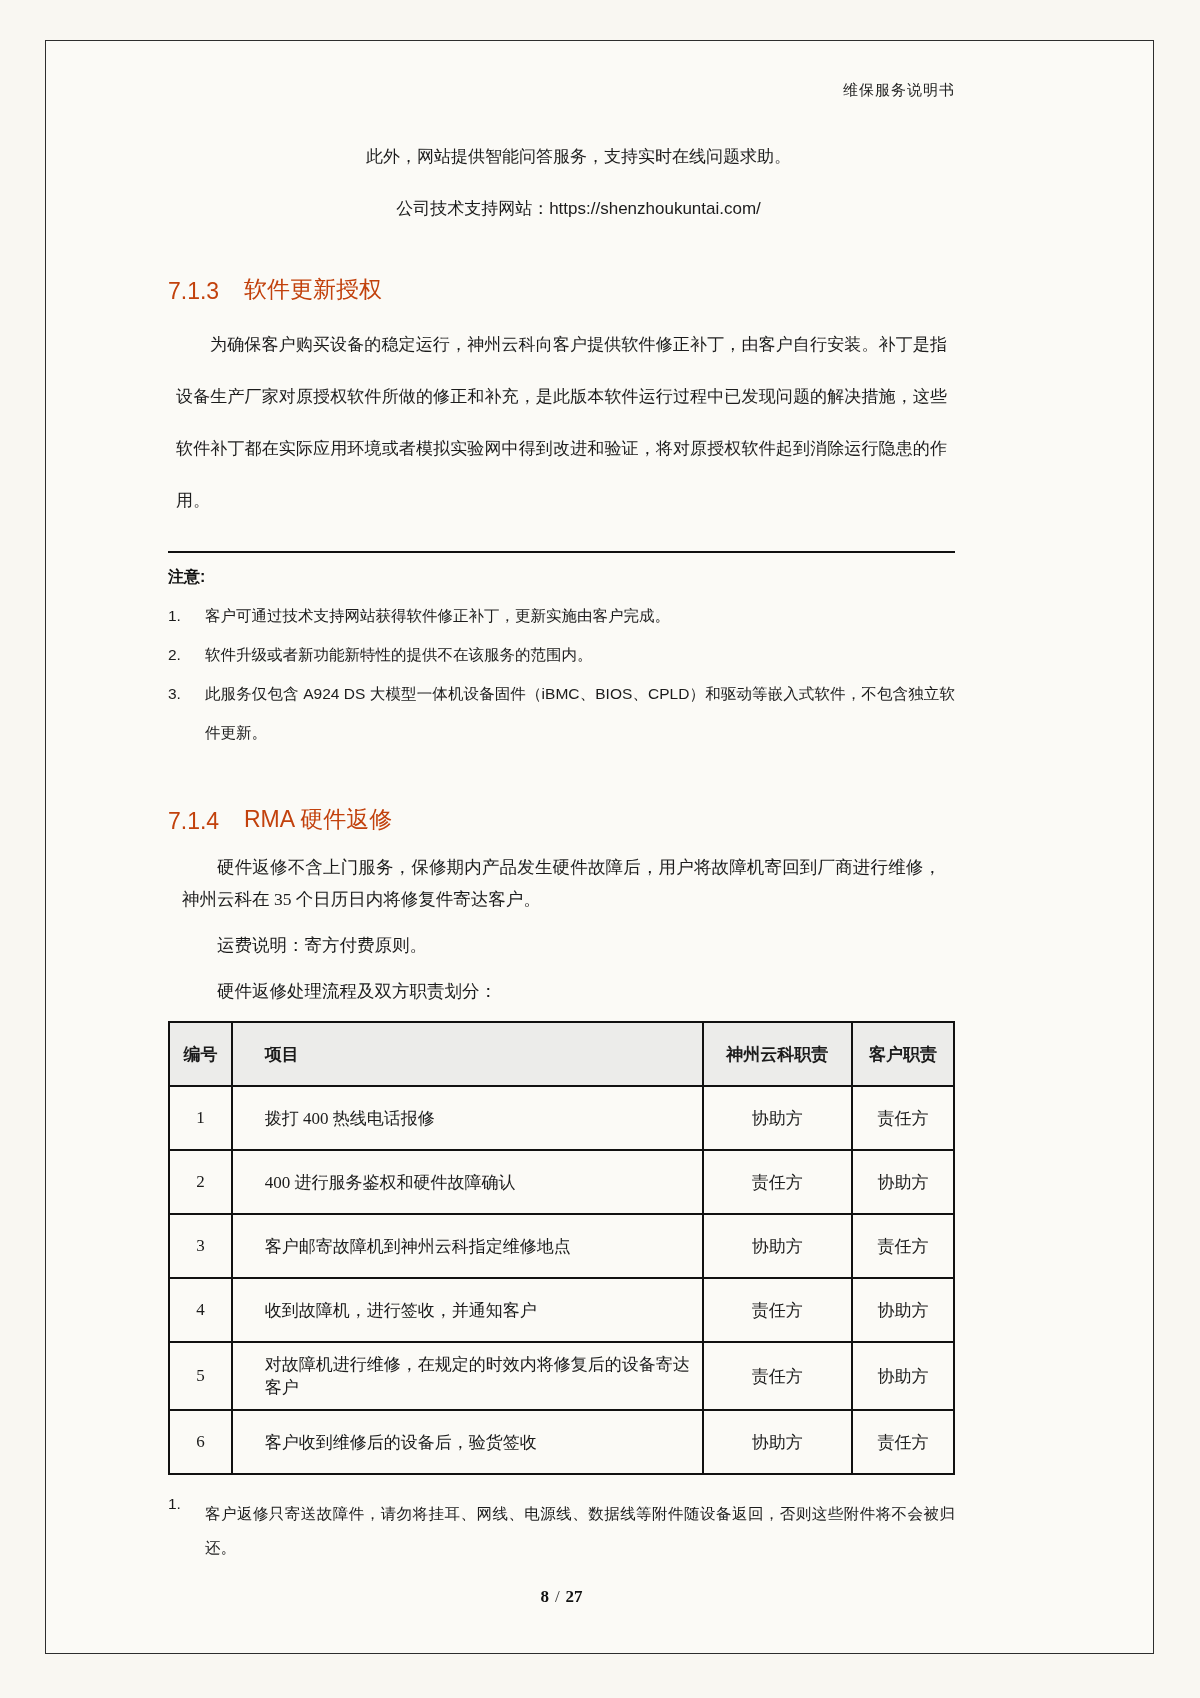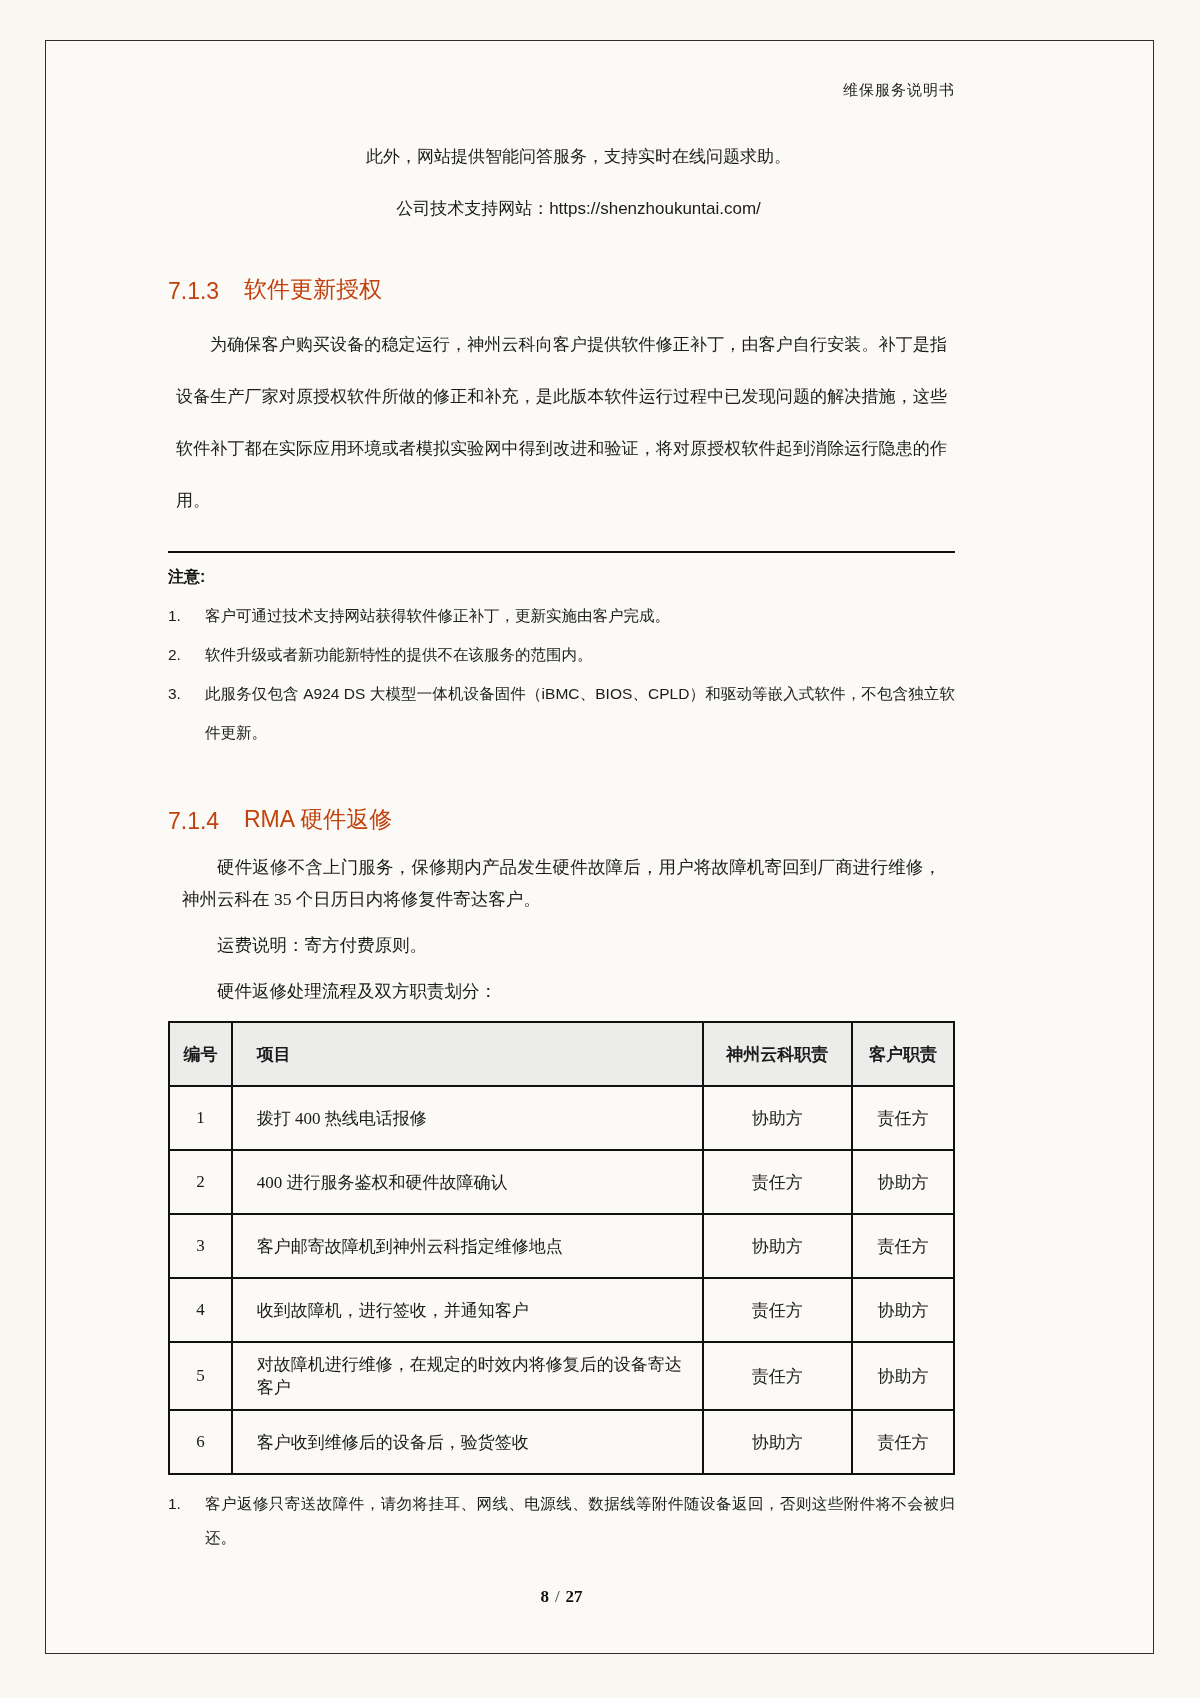--- a/index.html
+++ b/index.html
@@ -107,38 +107,38 @@
     background: #fbfaf6;
   }
   .rma-table th {
     background: #ececea;
     font-weight: bold;
     text-align: center;
     height: 42px;
   }
   .rma-table td { height: 42px; }
   .rma-table .c-num  { width: 8%;  text-align: center; }
-  .rma-table .c-item { width: 60%; text-align: left; padding-left: 24px; }
+  .rma-table .c-item { width: 60%; text-align: left; padding-left: 32px; }
   .rma-table .c-resp { width: 19%; text-align: center; }
   .rma-table .c-cust { width: 13%; text-align: center; }
   .notice-label {
     margin-top: 46px;
     font-size: 16px;
     font-weight: bold;
     color: #111;
   }
   .notice-list { margin-top: 12px; }
   .notice-item {
     display: flex;
     font-size: 15.5px;
     line-height: 34px;
     align-items: flex-start;
   }
   .notice-item .num { width: 37px; flex: none; }
-  .notice-item .txt { flex: 1; text-align: justify; }
+  .notice-item .txt { flex: 1; text-align: justify; margin-top: 10px; }
   .doc-footer {
     position: absolute;
     left: 122px;
     right: 198px;
     bottom: 46px;
     text-align: center;
     font-family: "Liberation Serif", "DejaVu Serif", serif;
     font-size: 17px;
     color: #111;
   }

